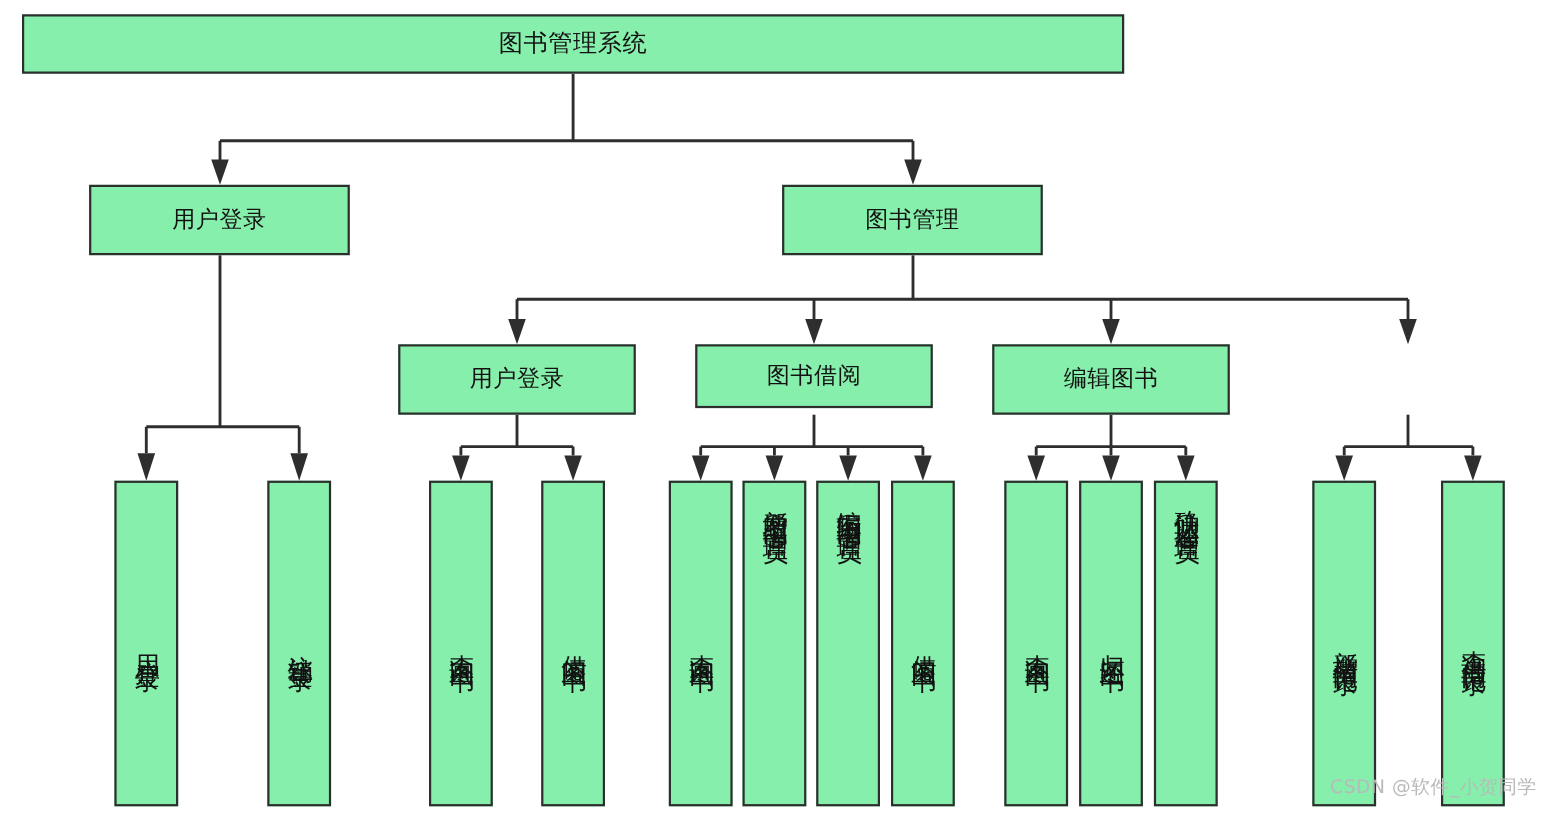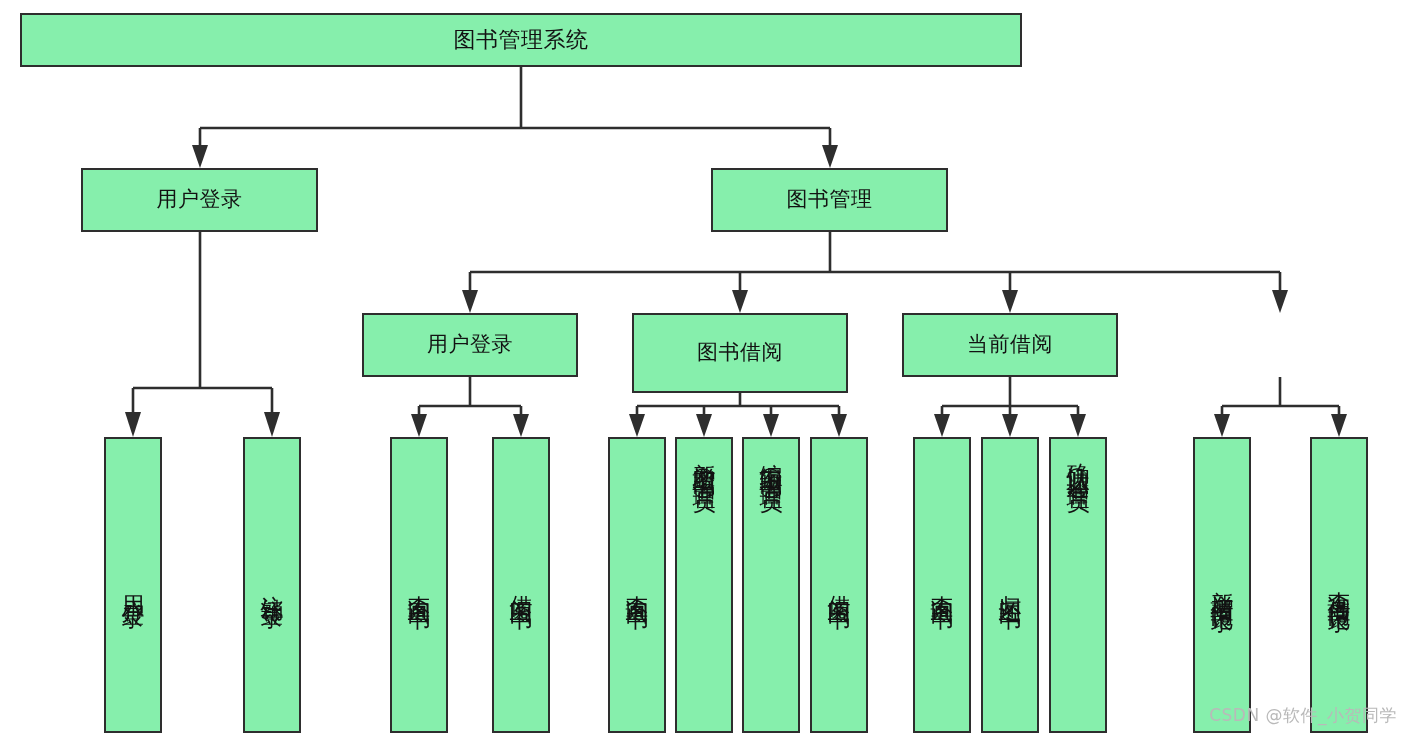--- a/index.html
+++ b/index.html
@@ -160,26 +160,26 @@
   </div>
 
   <div class="node h" style="left:711px;top:168px;width:237px;height:64px;">
     <span class="lbl">图书管理</span>
   </div>
 
   <div class="node h" style="left:362px;top:313px;width:216px;height:64px;">
     <span class="lbl">用户登录</span>
   </div>
 
-  <div class="node h" style="left:632px;top:313px;width:216px;height:80px;">
+  <div class="node h" style="left:632px;top:313px;width:216px;height:58px;">
     <span class="lbl">图书借阅</span>
   </div>
 
   <div class="node h" style="left:902px;top:313px;width:216px;height:64px;">
-    <span class="lbl">当前借阅</span>
+    <span class="lbl">编辑图书</span>
   </div>
 
 
   <div class="node v center" style="left:104px;top:437px;width:58px;height:296px;">
     <span class="lbl">用户登录</span>
   </div>
 
   <div class="node v center" style="left:243px;top:437px;width:58px;height:296px;">
     <span class="lbl">注销登录</span>
   </div>

